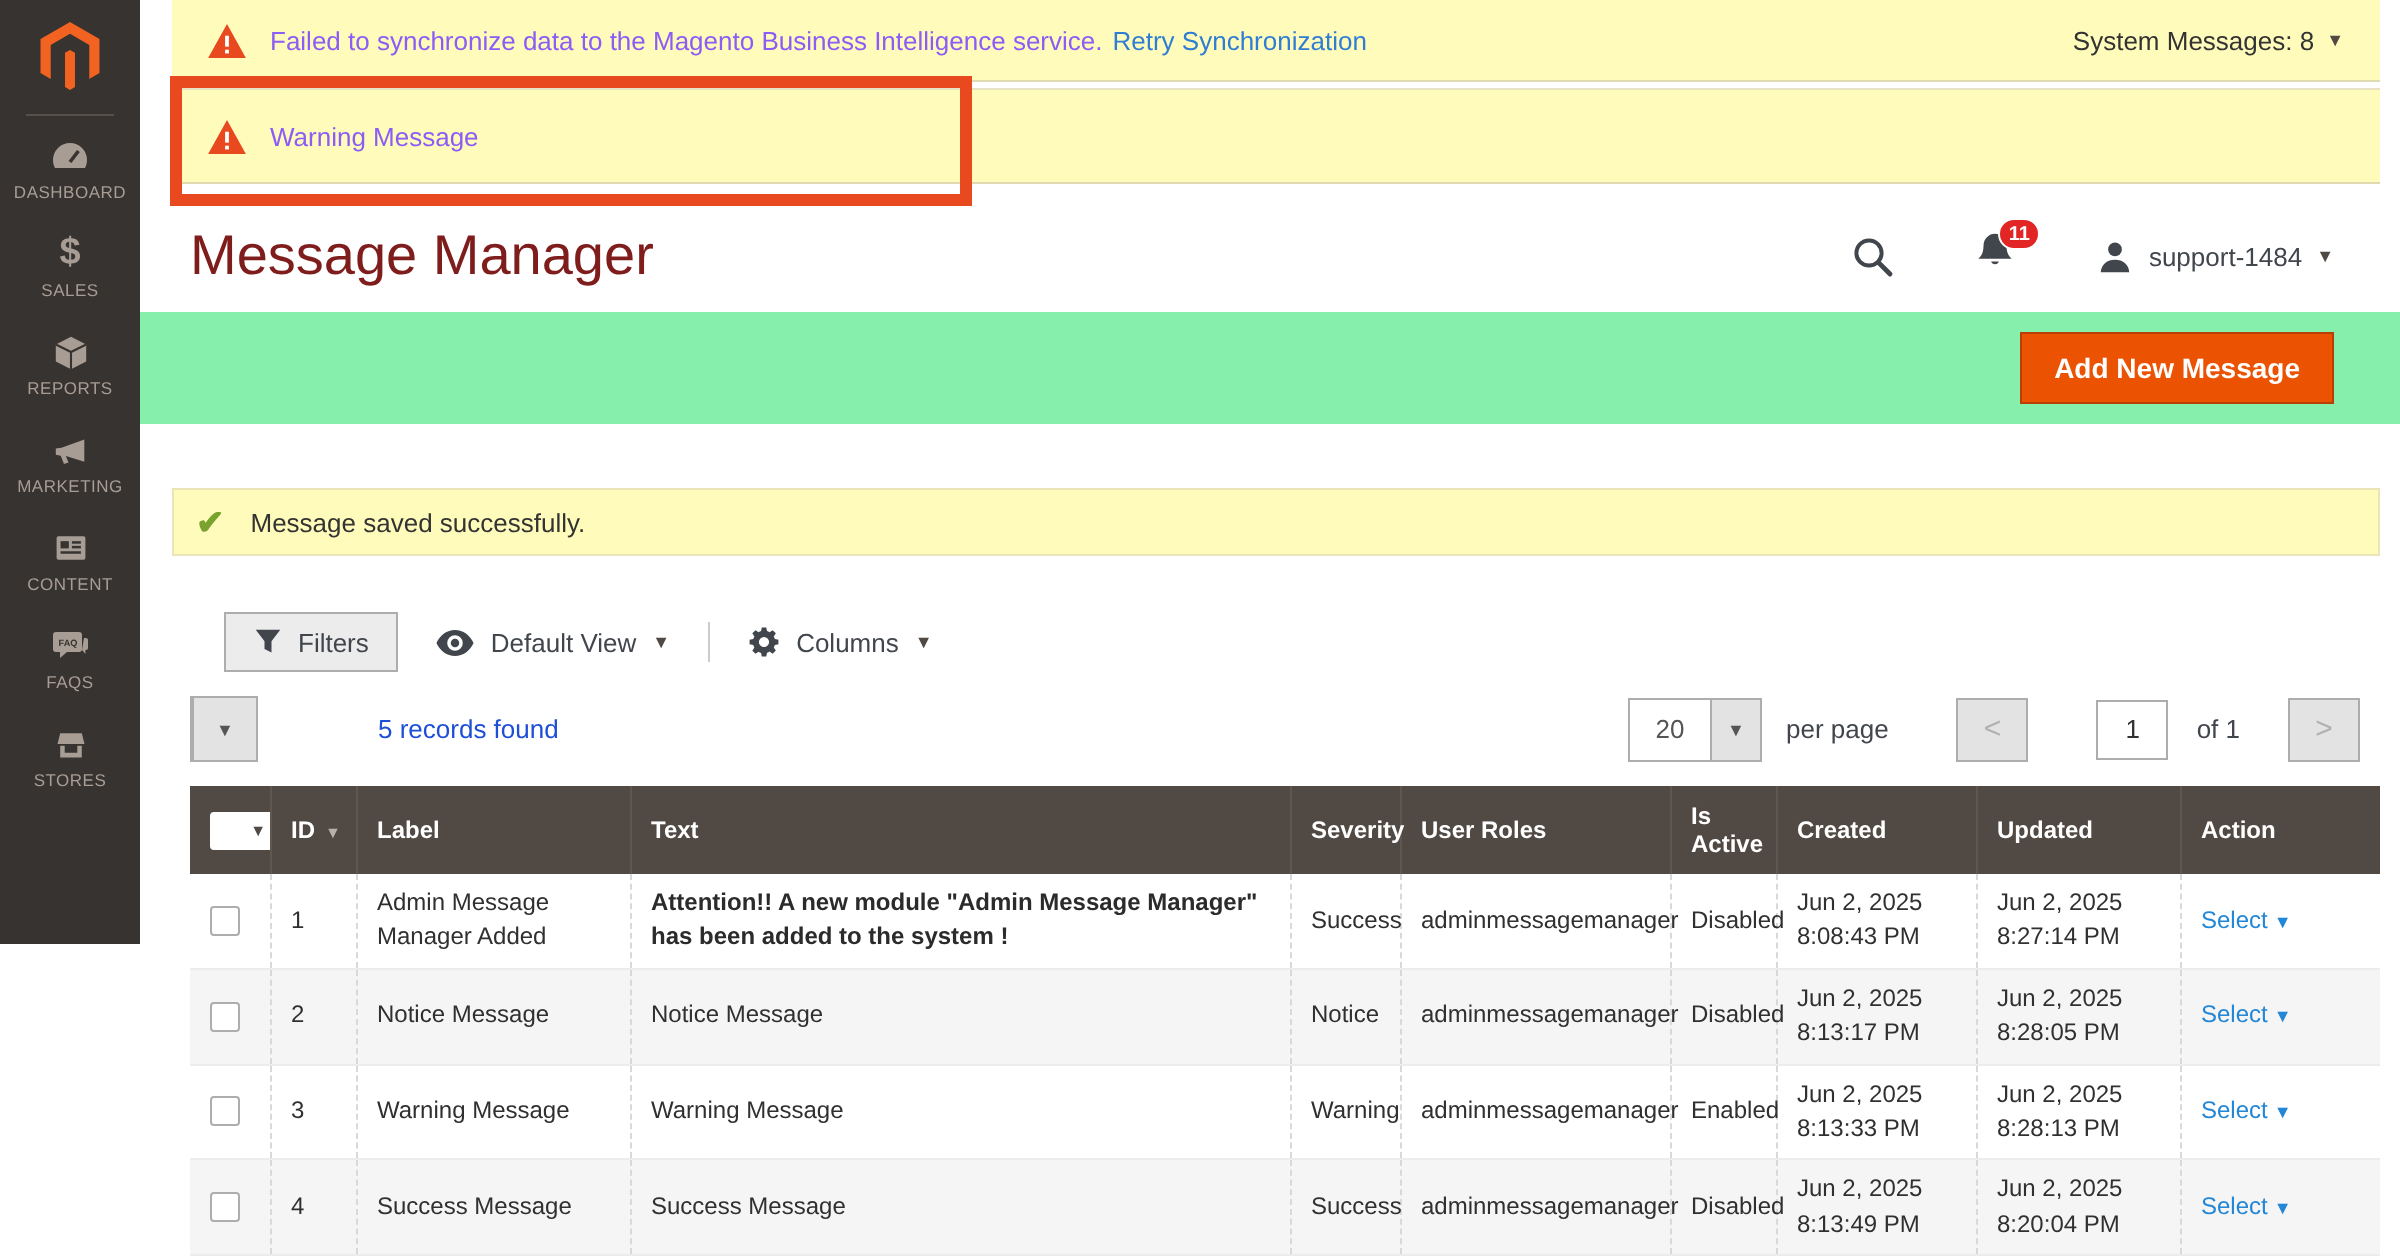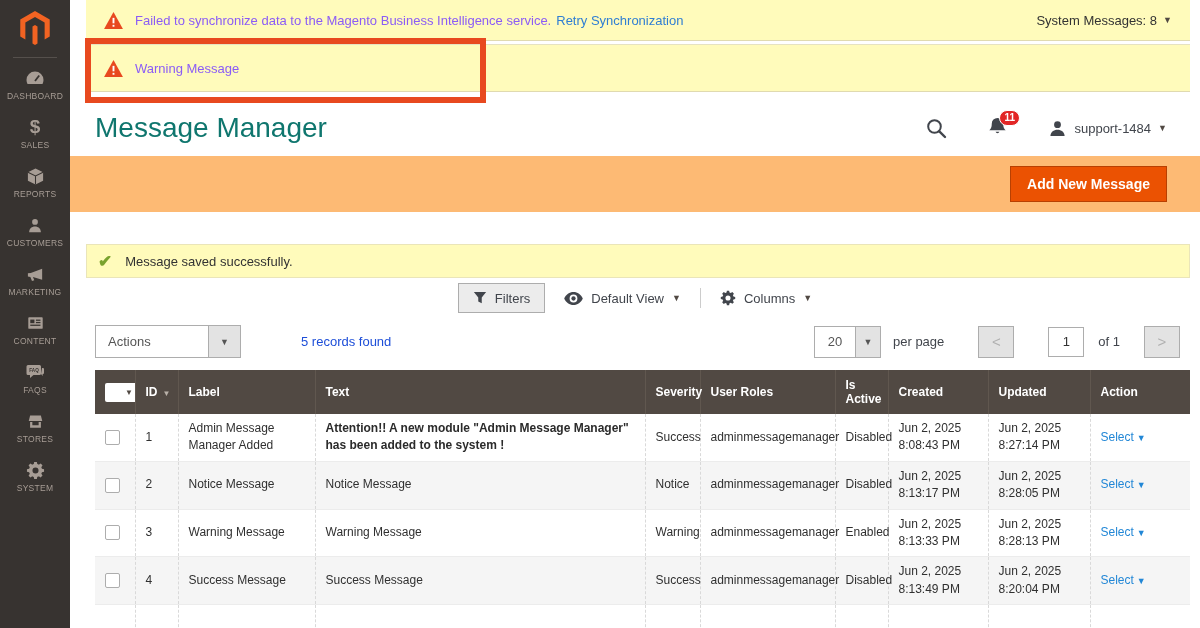--- a/index.html
+++ b/index.html
@@ -1,21 +1,21 @@
 <!DOCTYPE html>
 <html><head>
 <meta charset="utf-8">
 <style>
   * { margin:0; padding:0; box-sizing:border-box; }
   html,body { width:1200px; height:628px; overflow:hidden; background:#fff;
     font-family:"Liberation Sans", sans-serif; }
   .app { position:relative; width:1200px; height:628px; }
 
   
-  .sidebar { position:absolute; left:0; top:0; width:70px; height:628px; background:#373330; z-index:5; }
+  .sidebar { position:absolute; left:0; top:0; width:70px; height:472px; background:#373330; z-index:5; }
   .logo { display:flex; justify-content:center; padding-top:11px; cursor:pointer; }
   .logo-sep { width:44px; height:1px; background:#55504c; margin:12px auto 2px; }
   .nav { display:flex; flex-direction:column; }
   .nav-item { height:49px; display:flex; flex-direction:column; align-items:center; justify-content:center; gap:3px; cursor:pointer; }
   .nav-icon { height:20px; display:flex; align-items:center; justify-content:center; color:#a79d95; }
   .nav-icon svg { fill:#a79d95; }
   .nav-dollar { font-size:19px; font-weight:700; color:#a79d95; line-height:20px; }
   .nav-label { font-size:8.5px; color:#a79d95; letter-spacing:.03em; }
 
   
@@ -26,44 +26,44 @@
   .sysmsg-bar { background:#fffbbb; min-height:41px; display:flex; align-items:center; padding:0 18px;
     border-bottom:1px solid #e0dab0; }
   .sysmsg-bar.second { margin-top:3px; min-height:48px; border-top:1px solid #e6e2c2; }
   .msg-text { font-size:13px; color:#8b5cf6; margin-left:12px; }
   .msg-link { font-size:13px; color:#2f7ed3; margin-left:5px; text-decoration:none; cursor:pointer; }
   .msg-right { margin-left:auto; font-size:13px; color:#333; cursor:pointer; display:flex; align-items:center; gap:6px; }
   .caret { font-size:9px; color:#514943; }
 
   
   .page-header { display:flex; align-items:center; justify-content:space-between; padding:20px 33px 12px 25px; }
-  .page-title { font-size:28px; font-weight:400; color:#0f766e; }
+  .page-title { font-size:28px; font-weight:400; color:#7f1d1d; }
   .header-actions { display:flex; align-items:center; gap:40px; }
   .hicon { cursor:pointer; display:flex; align-items:center; }
   .bell-wrap { position:relative; cursor:pointer; }
   .badge { position:absolute; top:-6px; right:-12px; background:#e22626; color:#fff; font-size:10px;
     font-weight:700; border-radius:9px; padding:1.5px 4.5px; border:1px solid #fff; }
   .user-menu { display:flex; align-items:center; gap:7px; cursor:pointer; }
   .user-name { font-size:13px; color:#41454c; }
 
   
-  .page-actions-band { background:#fdba74; height:56px; display:flex; align-items:center;
+  .page-actions-band { background:#86efac; height:56px; display:flex; align-items:center;
     justify-content:flex-end; padding-right:33px; }
   .btn-primary { background:#eb5202; color:#fff; border:1px solid #b84002; font-size:14px; font-weight:600;
     padding:9px 16px; cursor:pointer; font-family:"Liberation Sans", sans-serif; }
 
   
   .success-bar { margin:32px 10px 0 16px; background:#fffbbb; min-height:34px; display:flex;
     align-items:center; padding:0 11px; border:1px solid #eae5b9; }
   .check-glyph { color:#79a22e; font-size:17px; font-weight:700; }
   .success-text { font-size:13px; color:#333; margin-left:13px; }
 
   
-  .grid-controls-top { display:flex; align-items:center; justify-content:center; gap:19px;
-    padding:0 42px; margin-top:5px; height:30px; }
+  .grid-controls-top { display:flex; align-items:center; justify-content:flex-start; gap:19px;
+    padding:0 42px; margin-top:28px; height:30px; }
   .btn-filters { display:flex; align-items:center; gap:8px; background:#ececec; border:1px solid #adadad;
     height:30px; padding:0 14px; font-size:13px; color:#41454c; cursor:pointer; font-family:"Liberation Sans", sans-serif; }
   .ctl-group { display:flex; align-items:center; gap:8px; cursor:pointer; font-size:13px; color:#41454c; }
   .vdivider { width:1px; height:20px; background:#ccc; }
 
   
   .grid-controls-bottom { display:flex; align-items:center; justify-content:space-between;
     padding:0 20px 0 25px; margin-top:12px; height:33px; }
   .gcb-left { display:flex; align-items:center; gap:60px; }
   .gcb-right { display:flex; align-items:center; gap:12px; }
@@ -140,29 +140,20 @@
         <span class="nav-icon">
           <svg width="19" height="19" viewBox="0 0 20 20">
               <path d="M10 1.5 18 5.5v9L10 18.5 2 14.5v-9Z"></path>
               <path d="M2 5.5 10 9.5l8-4M10 9.5V18.5" fill="none" stroke="#373330" stroke-width="1.1"></path>
             </svg>
         </span>
         <span class="nav-label">REPORTS</span>
       </div>
       <div class="nav-item">
         <span class="nav-icon">
-          <svg width="18" height="19" viewBox="0 0 20 20">
-              <circle cx="10" cy="6" r="3.2"></circle>
-              <path d="M3.5 17.5c0-4 2.9-6.3 6.5-6.3s6.5 2.3 6.5 6.3z"></path>
-            </svg>
-        </span>
-        <span class="nav-label">CUSTOMERS</span>
-      </div>
-      <div class="nav-item">
-        <span class="nav-icon">
           <svg width="19" height="19" viewBox="0 0 20 20">
               <path d="M2 8.7v3.3l2.6.5 1.7 4.4 2.4-.9-1.4-3.4 9.7 3V4L5 8.3z"></path>
             </svg>
         </span>
         <span class="nav-label">MARKETING</span>
       </div>
       <div class="nav-item">
         <span class="nav-icon">
           <svg width="19" height="18" viewBox="0 0 20 20">
               <rect x="2" y="3.5" width="16" height="13" rx="1"></rect>
@@ -185,28 +176,20 @@
         <span class="nav-label">FAQS</span>
       </div>
       <div class="nav-item">
         <span class="nav-icon">
           <svg width="19" height="18" viewBox="0 0 20 20">
               <path d="M2.5 10 4 4h12l1.5 6z"></path>
               <path d="M4 11v6.5h12V11h-2.5v3.8h-7V11z"></path>
             </svg>
         </span>
         <span class="nav-label">STORES</span>
-      </div>
-      <div class="nav-item">
-        <span class="nav-icon">
-          <svg width="19" height="19" viewBox="0 0 20 20">
-              <path fill-rule="evenodd" d="M11.4 19H8.6l-.4-2.2a7 7 0 0 1-1.6-.7l-1.9 1.3-2-2 1.3-1.9a7 7 0 0 1-.7-1.6L1 11.4V8.6l2.3-.5c.2-.56.4-1.1.7-1.6L2.7 4.6l2-2 1.9 1.3c.5-.3 1-.5 1.6-.7L8.6 1h2.8l.5 2.2c.56.2 1.1.4 1.6.7l1.9-1.3 2 2-1.3 1.9c.3.5.5 1 .7 1.6l2.2.5v2.8l-2.2.4a7 7 0 0 1-.7 1.6l1.3 1.9-2 2-1.9-1.3a7 7 0 0 1-1.6.7zM10 13.2a3.2 3.2 0 1 0 0-6.4 3.2 3.2 0 0 0 0 6.4z"></path>
-            </svg>
-        </span>
-        <span class="nav-label">SYSTEM</span>
       </div>
     </nav>
   </aside>
 
   <main class="main">
 
     <div class="messages-wrap">
       <div class="sysmsg-bar">
         <svg width="19" height="17" viewBox="0 0 20 18">
             <path d="M10 0 20 18H0z" fill="#e8491f"></path>
@@ -287,21 +270,20 @@
             <path fill-rule="evenodd" d="M11.4 19H8.6l-.4-2.2a7 7 0 0 1-1.6-.7l-1.9 1.3-2-2 1.3-1.9a7 7 0 0 1-.7-1.6L1 11.4V8.6l2.3-.5c.2-.56.4-1.1.7-1.6L2.7 4.6l2-2 1.9 1.3c.5-.3 1-.5 1.6-.7L8.6 1h2.8l.5 2.2c.56.2 1.1.4 1.6.7l1.9-1.3 2 2-1.3 1.9c.3.5.5 1 .7 1.6l2.2.5v2.8l-2.2.4a7 7 0 0 1-.7 1.6l1.3 1.9-2 2-1.9-1.3a7 7 0 0 1-1.6.7zM10 13.2a3.2 3.2 0 1 0 0-6.4 3.2 3.2 0 0 0 0 6.4z"></path>
           </svg>
         <span>Columns</span>
         <span class="caret">▼</span>
       </span>
     </div>
 
     <div class="grid-controls-bottom">
       <div class="gcb-left">
         <div class="select actions">
-          <span class="select-value">Actions</span>
           <span class="select-caret">▼</span>
         </div>
         <span class="records-found">5 records found</span>
       </div>
       <div class="gcb-right">
         <div class="select perpage">
           <span class="select-value">20</span>
           <span class="select-caret">▼</span>
         </div>
         <span class="per-page-label">per page</span>

